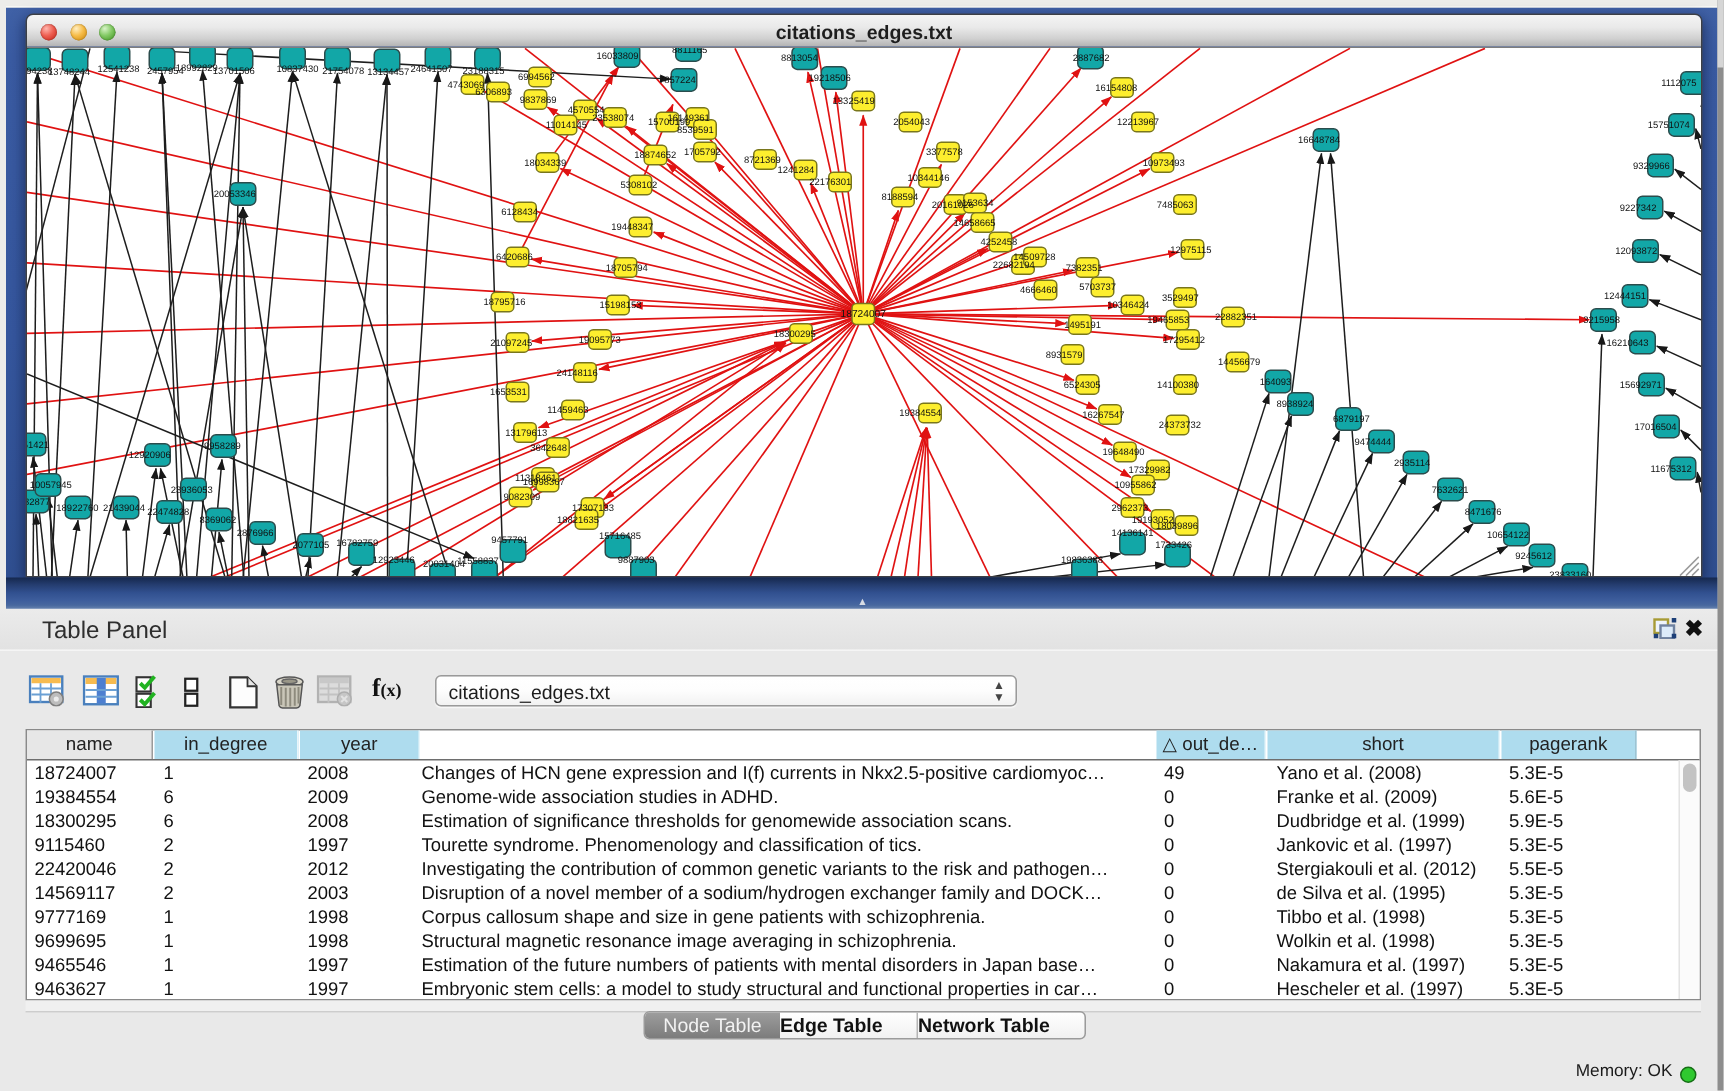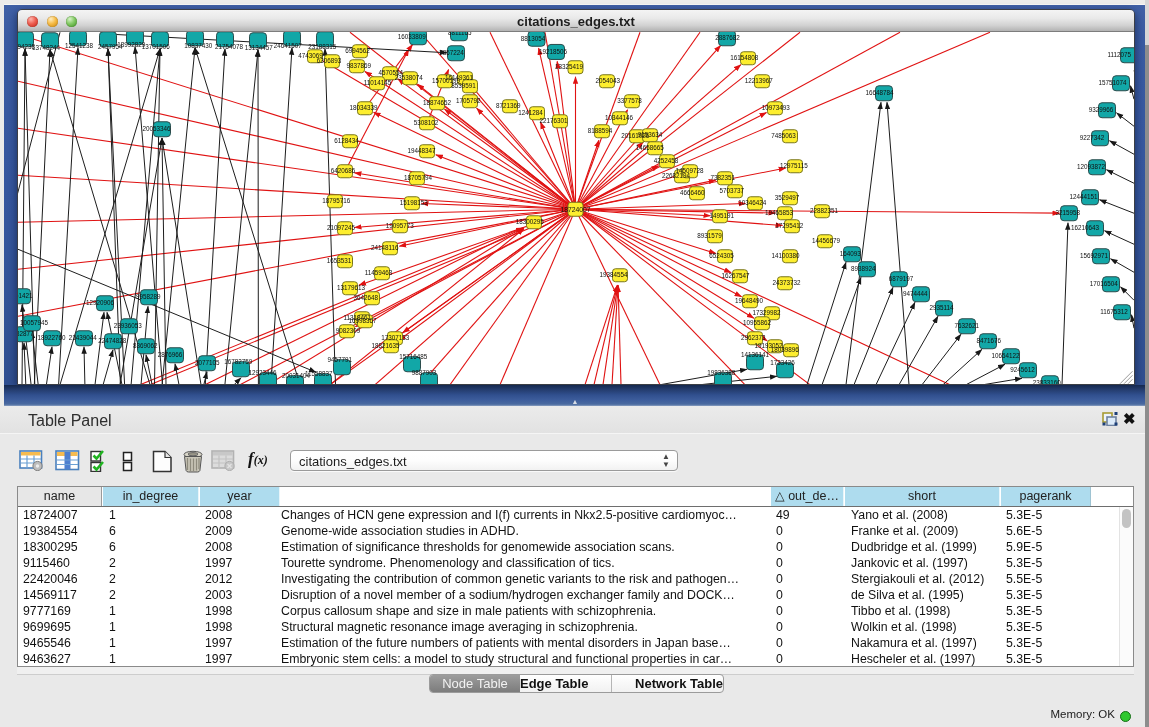--- a/index.html
+++ b/index.html
@@ -49,21 +49,21 @@
 .trow{position:absolute;left:0;width:1100px;height:16px;font-size:12.3px;color:#111}
 .trow span{position:absolute;top:1px;white-space:nowrap}
 .clip{overflow:hidden}
 #seg{position:absolute;left:429px;top:674px;width:295px;height:19px;border:1px solid #9b9b9b;
   border-radius:4px;background:linear-gradient(180deg,#ffffff,#f1f1f1);font-size:13px;font-weight:bold}
 #seg1{position:absolute;left:0;top:0;width:90px;height:17px;border-radius:3px 0 0 3px;
   background:linear-gradient(180deg,#9d9d9d,#7c7c7c);color:#f2f2f2;text-align:center;line-height:17px;font-weight:normal}
 #seg2{position:absolute;left:90px;top:0;width:92px;height:17px;color:#111;text-align:left;
   line-height:17px;border-right:1px solid #b5b5b5}
 #seg3{position:absolute;left:182px;top:0;width:111px;height:17px;color:#111;
-  text-align:right;line-height:17px}
+  text-align:left;line-height:17px}
 #memory{position:absolute;left:0px;top:708px;width:1115px;text-align:right;font-size:11.5px;color:#1b1b1b}
 #memdot{position:absolute;left:1120px;top:711px;width:11px;height:11px;border-radius:50%;
   background:#2fc82f;border:1px solid #156e15}
 svg text{user-select:none}
 </style></head>
 <body>
 <div id="desktop">
   <div id="topgray"></div>
   <div id="leftgray"></div>
   <div id="bluearea"></div>
@@ -559,21 +559,21 @@
     <path d="M5.5 8v12M8.5 8.5v12.5M11.5 8.5v12.5M14.5 8.5v12M17 8v11" stroke="#8e8b7d" stroke-width="1.3"></path>
   </svg>
   <svg class="ticon" width="25" height="21" style="left:211px;top:450px">
     <rect x="1" y="1" width="21.5" height="17" fill="#dcdcdc" stroke="#b2b2b2" stroke-width="1.6"></rect>
     <rect x="2" y="2" width="19.5" height="3.5" fill="#c8c8c8"></rect>
     <path d="M2 9h20M2 13h20M8 5.5v13M15 5.5v13" stroke="#c2c2c2" stroke-width="1.2"></path>
     <circle cx="18.5" cy="16" r="4.6" fill="#c6c6c6" stroke="#aeaeae"></circle>
     <path d="M16.5 14l4 4M20.5 14l-4 4" stroke="#e2e2e2" stroke-width="1.4"></path>
   </svg>
   <div class="abs" style="left:248px;top:449px;font-family:'Liberation Serif',serif;
-    font-style:italic;font-weight:bold;font-size:17px;color:#111">f<span style="font-size:12px">(x)</span></div>
+    font-weight:bold;font-size:17px;color:#111">f<span style="font-size:12px">(x)</span></div>
   <div id="dropdown">
       <span>citations_edges.txt</span>
     <div id="steppers">▲<br>▼</div>
   </div>
   <div id="tablebox">
     <div class="hcell" style="left:0;width:84px;background:#e7e7e7;border-right:1px solid #9a9a9a">name</div>
     <div class="hcell" style="left:85px;width:96px">in_degree</div>
     <div class="hcell" style="left:182px;width:80px">year</div>
     <div class="hcell" style="left:753px;width:73px">△ out_de…</div>
     <div class="hcell" style="left:827px;width:155px">short</div>
@@ -632,21 +632,21 @@
         <span style="left:188px">2003</span>
         <span style="left:264px;width:506px" class="clip">Disruption of a novel member of a sodium/hydrogen exchanger family and DOCK…</span>
         <span style="left:759px">0</span>
         <span style="left:834px">de Silva et al. (1995)</span>
         <span style="left:989px">5.3E-5</span>
       </div>
 <div class="trow" style="top:117px">
         <span style="left:6px">9777169</span>
         <span style="left:92px">1</span>
         <span style="left:188px">1998</span>
-        <span style="left:264px;width:506px" class="clip">Corpus callosum shape and size in male patients with schizophrenia.</span>
+        <span style="left:264px;width:506px" class="clip">Corpus callosum shape and size in gene patients with schizophrenia.</span>
         <span style="left:759px">0</span>
         <span style="left:834px">Tibbo et al. (1998)</span>
         <span style="left:989px">5.3E-5</span>
       </div>
 <div class="trow" style="top:133px">
         <span style="left:6px">9699695</span>
         <span style="left:92px">1</span>
         <span style="left:188px">1998</span>
         <span style="left:264px;width:506px" class="clip">Structural magnetic resonance image averaging in schizophrenia.</span>
         <span style="left:759px">0</span>

